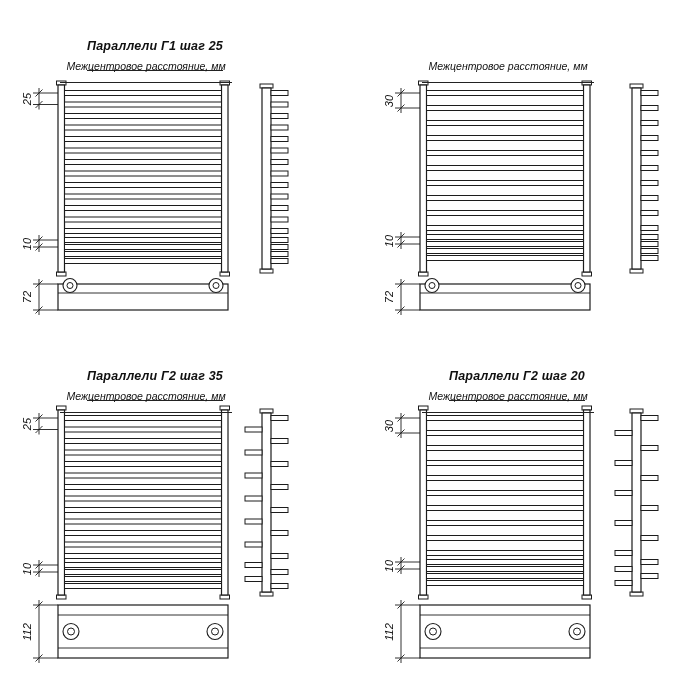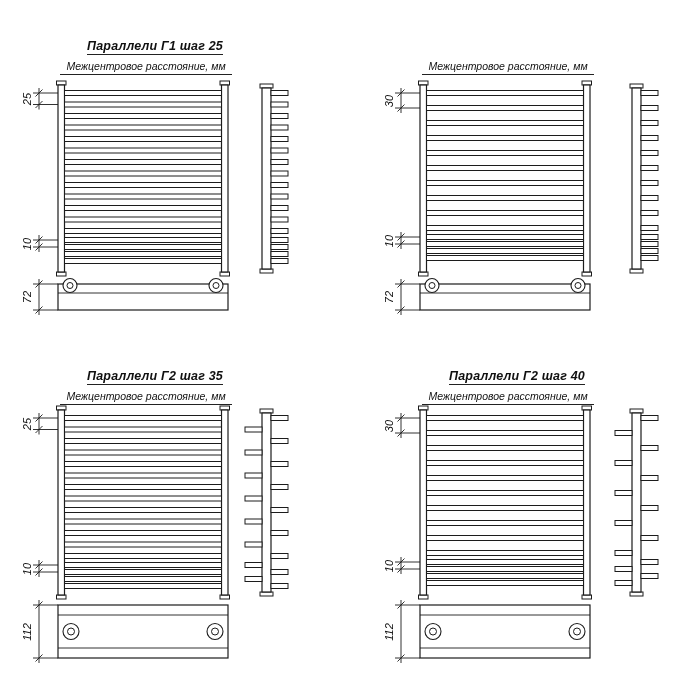--- a/index.html
+++ b/index.html
@@ -2,23 +2,23 @@
 <html><head>
 <meta charset="utf-8">
 <style>
   * { margin:0; padding:0; box-sizing:border-box; }
   html, body { width:700px; height:700px; background:#ffffff; font-family:"Liberation Sans", sans-serif; }
   .sheet { position:relative; width:700px; height:700px; background:#ffffff; overflow:hidden; }
   .quad { position:absolute; width:338px; }
   .art { position:absolute; left:0; top:0; }
   .title { position:absolute; left:58px; top:39px; width:194px; text-align:center;
            font-style:italic; font-weight:bold; font-size:12.5px; color:#111; letter-spacing:0.2px; }
-  .title .u { border-bottom:1.2px solid #222; padding-bottom:1px; }
+  .title .u { border-bottom:1.2px solid #222; padding-bottom:17px; }
   .subtitle { position:absolute; left:60px; top:60px; width:172px; text-align:center;
-              font-style:italic; font-size:10.5px; color:#111; border-bottom:1px solid #222; padding-bottom:2px; }
+              font-style:italic; font-size:10.5px; color:#111; border-bottom:1px solid #222; padding-bottom:10px; }
   .dimlabel { position:absolute; width:30px; height:14px; line-height:14px; text-align:center;
               font-style:italic; font-size:11px; color:#111; transform:rotate(-90deg); }
 </style>
 </head>
 <body>
 
 <div class="sheet">
 
   <section class="quad" style="left:0; top:0; height:350px">
     <svg class="art" width="310" height="350" viewBox="0 0 310 350">
@@ -323,20 +323,20 @@
           <line x1="39" y1="227" x2="39" y2="244" stroke="#1c1c1c" stroke-width="0.9"></line>
           <line x1="35.5" y1="235.5" x2="42.5" y2="228.5" stroke="#1c1c1c" stroke-width="0.9"></line>
           <line x1="35.5" y1="242.5" x2="42.5" y2="235.5" stroke="#1c1c1c" stroke-width="0.9"></line>
           <line x1="58" y1="275" x2="33" y2="275" stroke="#1c1c1c" stroke-width="0.9"></line>
           <line x1="58" y1="328" x2="33" y2="328" stroke="#1c1c1c" stroke-width="0.9"></line>
           <line x1="39" y1="270" x2="39" y2="333" stroke="#1c1c1c" stroke-width="0.9"></line>
           <line x1="35.5" y1="278.5" x2="42.5" y2="271.5" stroke="#1c1c1c" stroke-width="0.9"></line>
           <line x1="35.5" y1="331.5" x2="42.5" y2="324.5" stroke="#1c1c1c" stroke-width="0.9"></line>
         </g>
       </svg>
-    <div class="title"><span class="u">Параллели Г2 шаг 40</span></div>
+    <div class="title"><span class="u">Параллели Г2 шаг 20</span></div>
     <div class="subtitle">Межцентровое расстояние, мм</div>
     <div class="dimlabel" style="left: 12px; top: 88.5px;">30</div>
     <div class="dimlabel" style="left: 12px; top: 228.5px;">10</div>
     <div class="dimlabel" style="left: 12px; top: 294.5px;">112</div>
   </section>
 
 </div>
 
 </body></html>

